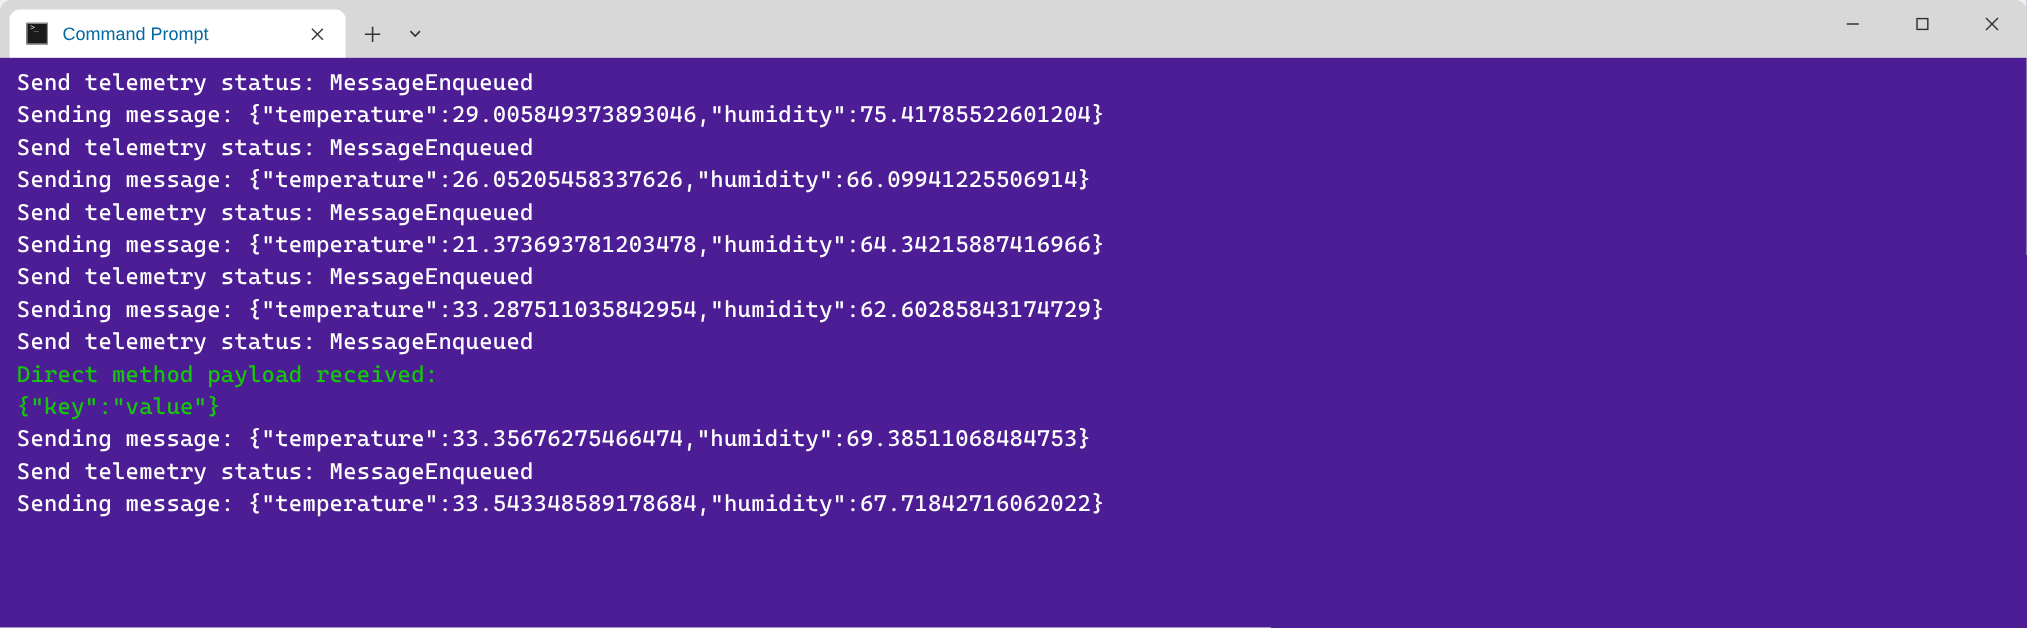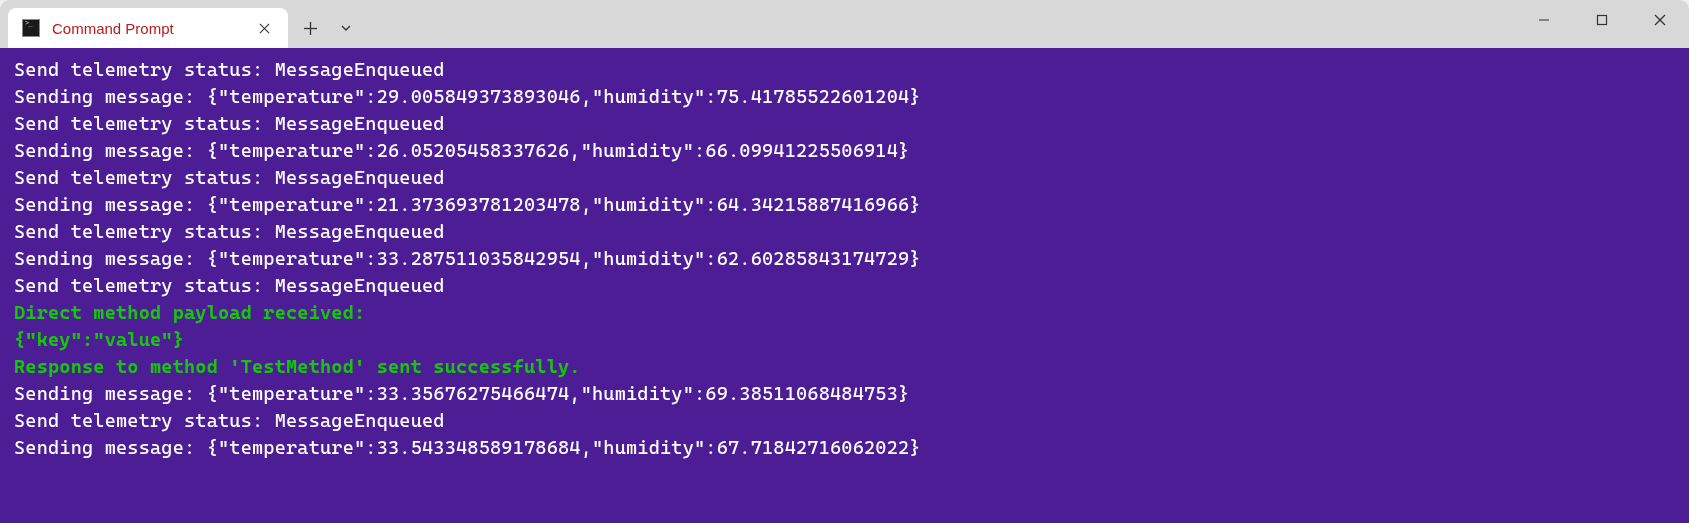--- a/index.html
+++ b/index.html
@@ -49,21 +49,21 @@
       padding: 2px 0 0 2px;
       font-size: 7px;
       line-height: 3px;
       color: #ccc;
       font-family: monospace;
       letter-spacing: -1px;
       overflow: hidden;
     }
     .tab-title {
       font-size: 15px;
-      color: #b91c1c;
+      color: #0369a1;
       flex: 1;
     }
     .tab-close {
       width: 24px;
       height: 24px;
       display: flex;
       align-items: center;
       justify-content: center;
       border-radius: 4px;
       cursor: pointer;
@@ -113,21 +113,21 @@
       background: #4c1d95;
       padding: 8px 14px;
       font-family: 'Cascadia Mono', 'Consolas', monospace;
       font-size: 19px;
       line-height: 27px;
       color: #ffffff;
       overflow: hidden;
       letter-spacing: 0.2px;
     }
     .line { white-space: pre; }
-    .line.green { color: #16c60c; font-weight: bold; }
+    .line.green { color: #16c60c; }
   </style>
 </head>
 <body>
 
 <div class="window">
   <div class="titlebar">
     <div class="tab">
       <div class="tab-icon">&gt;_</div>
       <span class="tab-title">Command Prompt</span>
       <div class="tab-close">
@@ -172,18 +172,17 @@
       <div class="line">Sending message: {"temperature":29.005849373893046,"humidity":75.41785522601204}</div>
       <div class="line">Send telemetry status: MessageEnqueued</div>
       <div class="line">Sending message: {"temperature":26.05205458337626,"humidity":66.09941225506914}</div>
       <div class="line">Send telemetry status: MessageEnqueued</div>
       <div class="line">Sending message: {"temperature":21.373693781203478,"humidity":64.34215887416966}</div>
       <div class="line">Send telemetry status: MessageEnqueued</div>
       <div class="line">Sending message: {"temperature":33.287511035842954,"humidity":62.60285843174729}</div>
       <div class="line">Send telemetry status: MessageEnqueued</div>
       <div class="line green">Direct method payload received:</div>
       <div class="line green">{"key":"value"}</div>
-      <div class="line green">Response to method 'TestMethod' sent successfully.</div>
       <div class="line">Sending message: {"temperature":33.35676275466474,"humidity":69.38511068484753}</div>
       <div class="line">Send telemetry status: MessageEnqueued</div>
       <div class="line">Sending message: {"temperature":33.543348589178684,"humidity":67.71842716062022}</div>
     </div>
 </div>
 
 </body></html>

